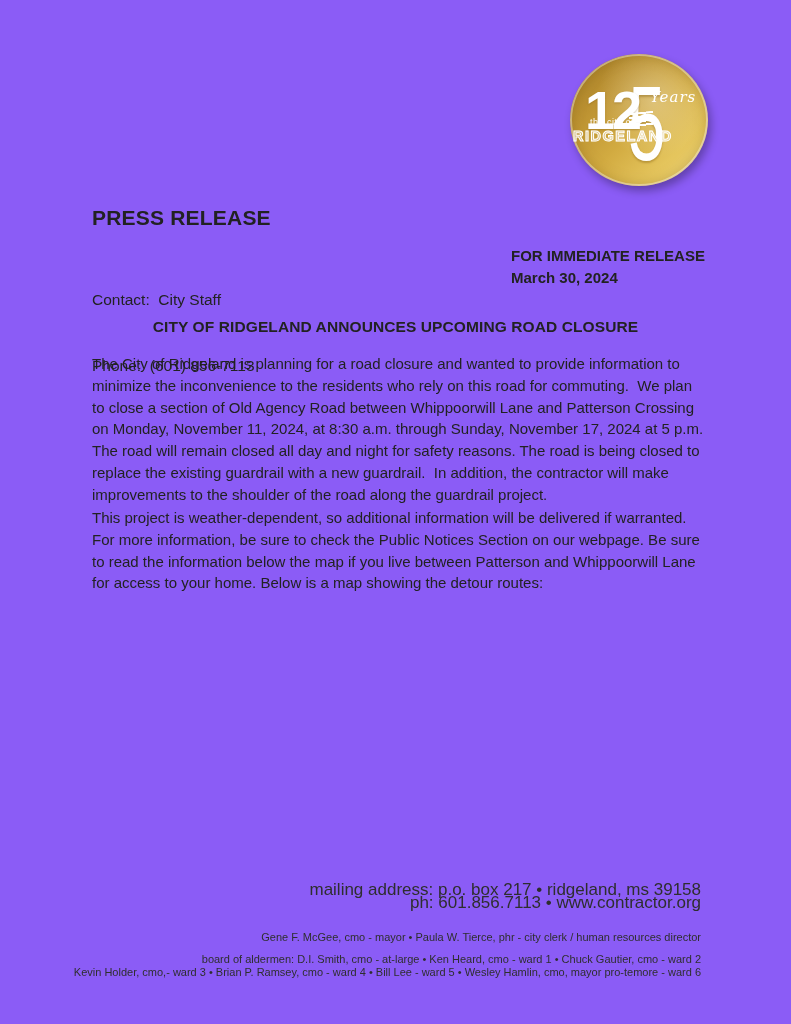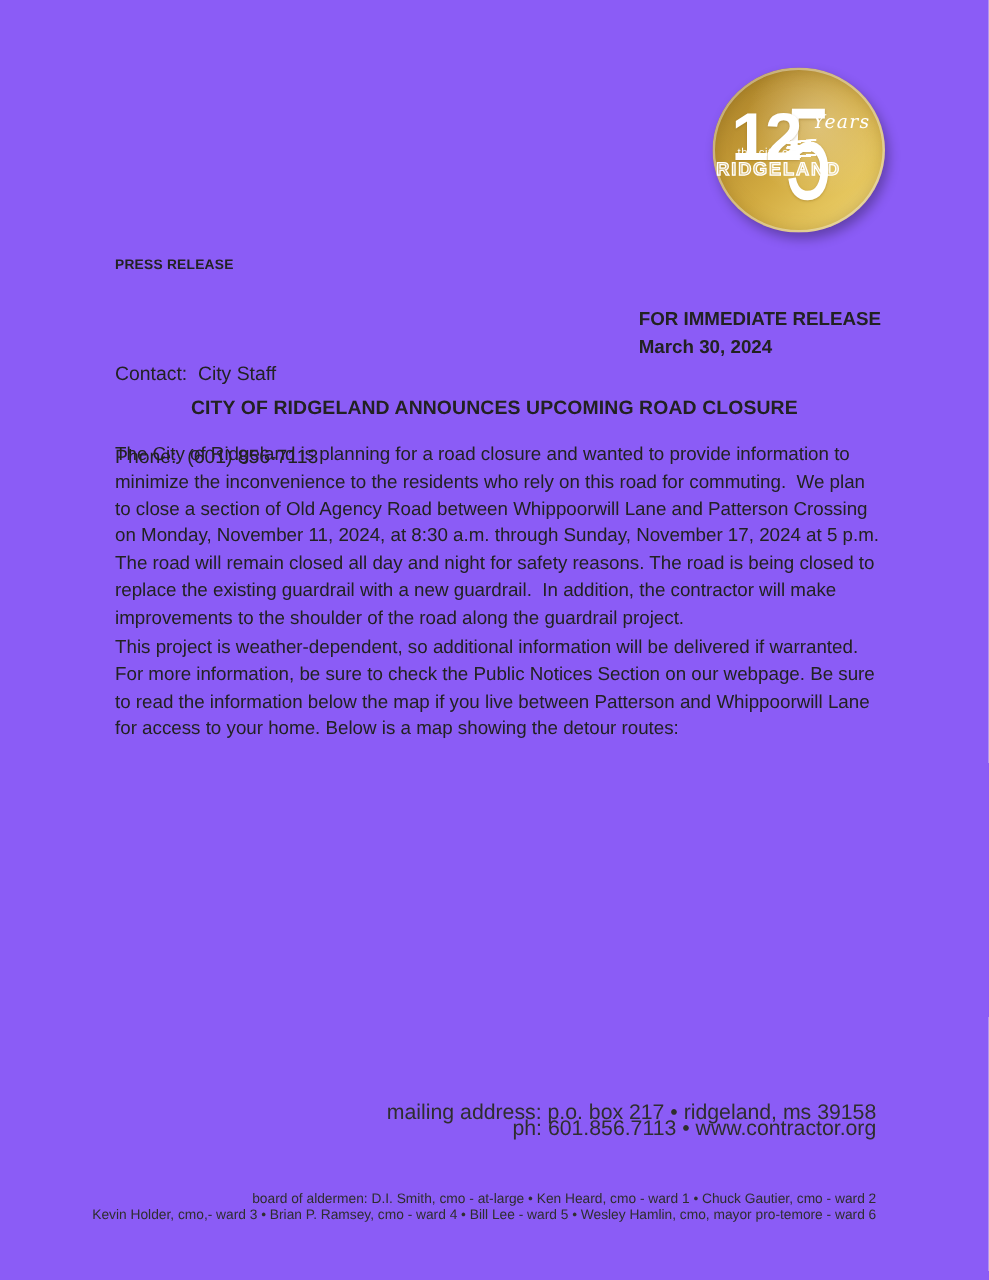--- a/index.html
+++ b/index.html
@@ -50,21 +50,21 @@
   .logo-ridgeland {
     left: 3px; top: 75px; font-size: 14.5px; letter-spacing: 1.5px;
     font-weight: 700;
     color: rgba(255,255,255,0.35);
     -webkit-text-stroke: 1px #ffffff;
   }
 
   
   .press-release {
     position: absolute; left: 92px; top: 206px;
-    font-size: 11px; font-weight: 700; letter-spacing: 0.2px;
+    font-size: 21px; font-weight: 700; letter-spacing: 0.2px;
   }
   .contact-block { position: absolute; left: 92px; top: 245px; font-size: 15.5px; line-height: 22px; white-space: pre-wrap; }
   .release-block { position: absolute; left: 511px; top: 245px; font-size: 15px; line-height: 22px; font-weight: bold; }
 
   
   .doc-title {
     position: absolute; left: 0; top: 318px; width: 791px;
     text-align: center; font-size: 15.5px; font-weight: 700; letter-spacing: 0.1px;
   }
   .body-para {
@@ -119,19 +119,20 @@
   <div class="doc-title">CITY OF RIDGELAND ANNOUNCES UPCOMING ROAD CLOSURE</div>
 
   <div class="body-para para-1">The City of Ridgeland is planning for a road closure and wanted to provide information to minimize the inconvenience to the residents who rely on this road for commuting.  We plan to close a section of Old Agency Road between Whippoorwill Lane and Patterson Crossing on Monday, November 11, 2024, at 8:30 a.m. through Sunday, November 17, 2024 at 5 p.m. The road will remain closed all day and night for safety reasons. The road is being closed to replace the existing guardrail with a new guardrail.  In addition, the contractor will make improvements to the shoulder of the road along the guardrail project.</div>
   <div class="body-para para-2">This project is weather-dependent, so additional information will be delivered if warranted. For more information, be sure to check the Public Notices Section on our webpage. Be sure to read the information below the map if you live between Patterson and Whippoorwill Lane for access to your home. Below is a map showing the detour routes:</div>
 
   <div class="footer-addresses">
     <div>mailing address: p.o. box 217 • ridgeland, ms 39158</div>
     <div>ph: 601.856.7113 • www.contractor.org</div>
   </div>
 
+  <div class="footer-officials">Gene F. McGee, cmo - mayor • Paula W. Tierce, phr - city clerk / human resources director</div>
 
   <div class="footer-aldermen">
     <div>board of aldermen: D.I. Smith, cmo - at-large • Ken Heard, cmo - ward 1 • Chuck Gautier, cmo - ward 2</div>
     <div>Kevin Holder, cmo,- ward 3 • Brian P. Ramsey, cmo - ward 4 • Bill Lee - ward 5 • Wesley Hamlin, cmo, mayor pro-temore - ward 6</div>
   </div>
 
 </div>
 
 </body></html>

